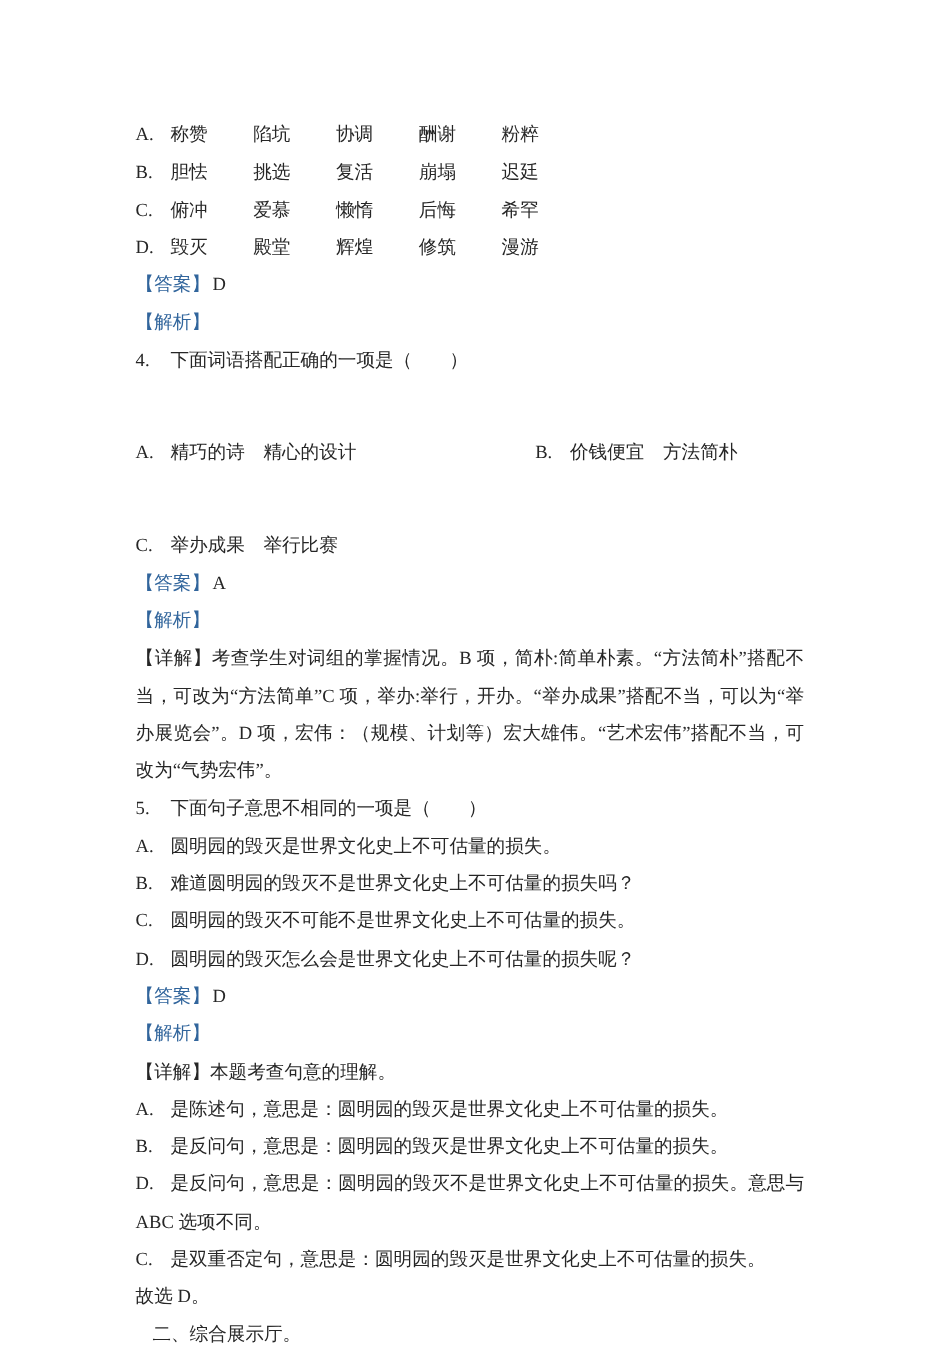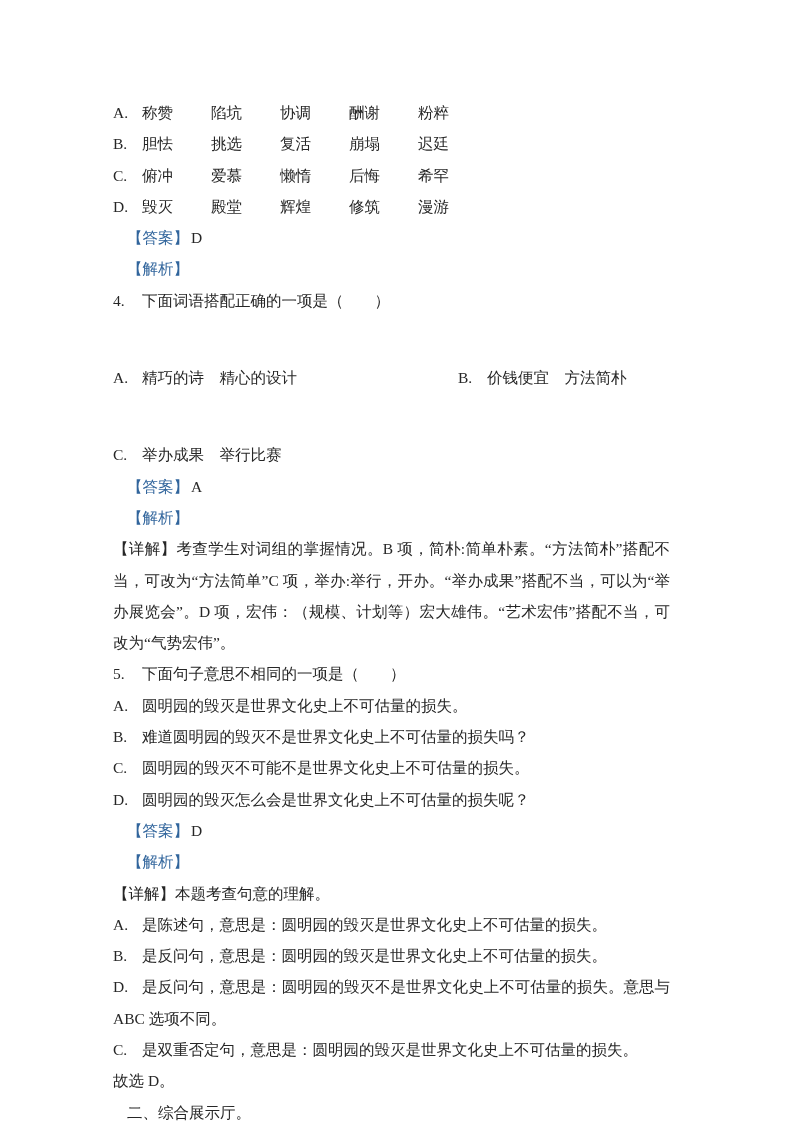--- a/index.html
+++ b/index.html
@@ -12,24 +12,24 @@
     background: #ffffff;
     font-family: "Liberation Serif", "DejaVu Serif", serif;
     font-size: 15.5px;
     line-height: 31.3px;
     color: #262626;
     overflow: hidden;
   }
   .row { margin: 0; padding: 0; }
   .lbl { display: inline-block; width: 29px; }
   .w { display: inline-block; width: 69px; }
-  .tag { color: #31659C; margin-left: 14px; }
+  .tag { color: #31659C; }
   .ans { margin-left: 2px; }
   .twocol { position: relative; margin-top: 46px; }
-  .col2 { position: absolute; left: 345px; top: 0; }
+  .col2 { position: absolute; left: 333px; top: 0; }
   .para { margin: 0; text-align: justify; }
   .section-title { font-weight: normal; padding-left: 14px; }
 </style>
 </head>
 <body>
 
 <div class="page">
 
   <div class="row"><span class="lbl">A.</span><span class="w">称赞</span><span class="w">陷坑</span><span class="w">协调</span><span class="w">酬谢</span><span class="w">粉粹</span></div>
   <div class="row"><span class="lbl">B.</span><span class="w">胆怯</span><span class="w">挑选</span><span class="w">复活</span><span class="w">崩塌</span><span class="w">迟廷</span></div>

